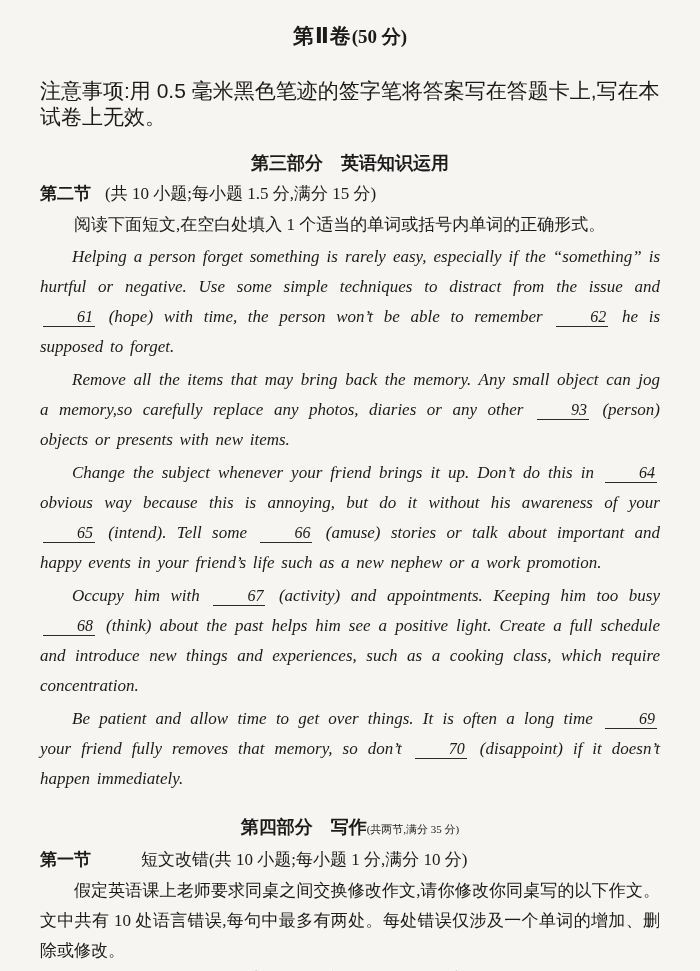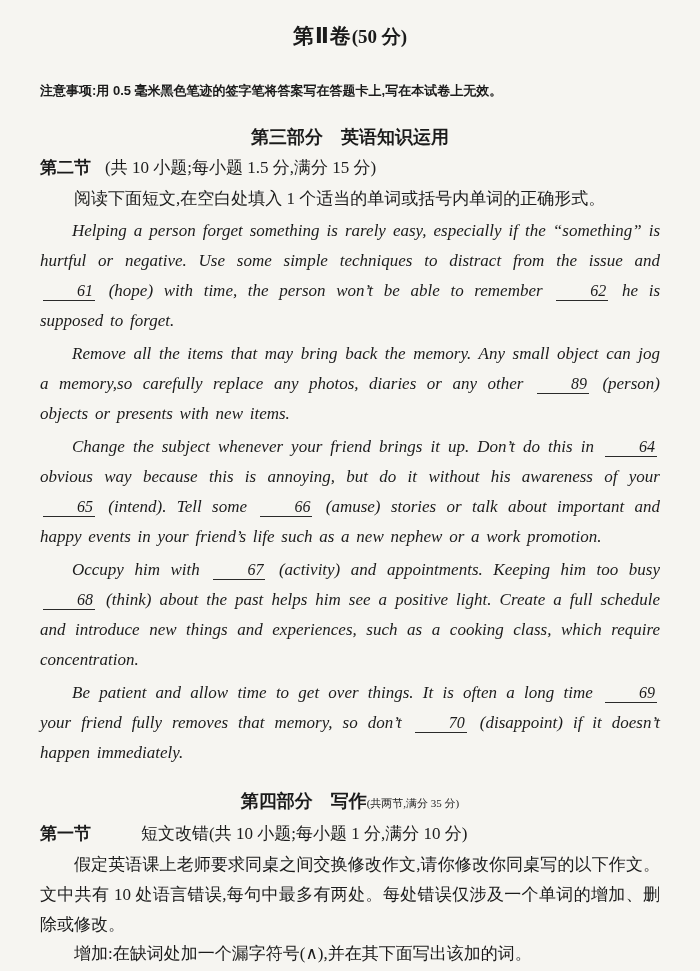--- a/index.html
+++ b/index.html
@@ -25,22 +25,22 @@
   }
   .doc-title .score{
     font-weight:bold;
     font-family:"Liberation Serif","DejaVu Serif",serif;
     font-size:19px;
     letter-spacing:0;
   }
   .notice{
     margin-top:28px;
     font-family:"Liberation Sans","DejaVu Sans",sans-serif;
-    font-weight:bold;
-    font-size:13px;
+    font-weight:normal;
+    font-size:21px;
     line-height:26px;
   }
   .part-heading{
     margin-top:19px;
     font-family:"Liberation Sans","DejaVu Sans",sans-serif;
     font-weight:bold;
     font-size:18px;
     line-height:28px;
     text-align:center;
   }
@@ -118,21 +118,21 @@
     <span class="plabel">第三部分</span><span>英语知识运用</span>
   </div>
 
   <div class="section-line">
     <span class="slabel">第二节</span><span class="sinfo">(共 10 小题;每小题 1.5 分,满分 15 分)</span>
   </div>
 
   <p class="directions">阅读下面短文,在空白处填入 1 个适当的单词或括号内单词的正确形式。</p>
 
   <p class="en">Helping a person forget something is rarely easy, especially if the “something” is hurtful or negative. Use some simple techniques to distract from the issue and <span class="blank">61</span> (hope) with time, the person won’t be able to remember <span class="blank">62</span> he is supposed to forget.</p>
-  <p class="en">Remove all the items that may bring back the memory. Any small object can jog a memory,so carefully replace any photos, diaries or any other <span class="blank">89</span> (person) objects or presents with new items.</p>
+  <p class="en">Remove all the items that may bring back the memory. Any small object can jog a memory,so carefully replace any photos, diaries or any other <span class="blank">93</span> (person) objects or presents with new items.</p>
   <p class="en">Change the subject whenever your friend brings it up. Don’t do this in <span class="blank">64</span> obvious way because this is annoying, but do it without his awareness of your <span class="blank">65</span> (intend). Tell some <span class="blank">66</span> (amuse) stories or talk about important and happy events in your friend’s life such as a new nephew or a work promotion.</p>
   <p class="en">Occupy him with <span class="blank">67</span> (activity) and appointments. Keeping him too busy <span class="blank">68</span> (think) about the past helps him see a positive light. Create a full schedule and introduce new things and experiences, such as a cooking class, which require concentration.</p>
   <p class="en">Be patient and allow time to get over things. It is often a long time <span class="blank">69</span> your friend fully removes that memory, so don’t <span class="blank">70</span> (disappoint) if it doesn’t happen immediately.</p>
 
   <div class="part-heading">
     <span class="plabel">第四部分</span><span>写作</span><span class="pinfo">(共两节,满分 35 分)</span>
   </div>
 
   <div class="section-line">
     <span class="slabel">第一节</span><span class="stitle">短文改错</span><span class="sinfo">(共 10 小题;每小题 1 分,满分 10 分)</span>

